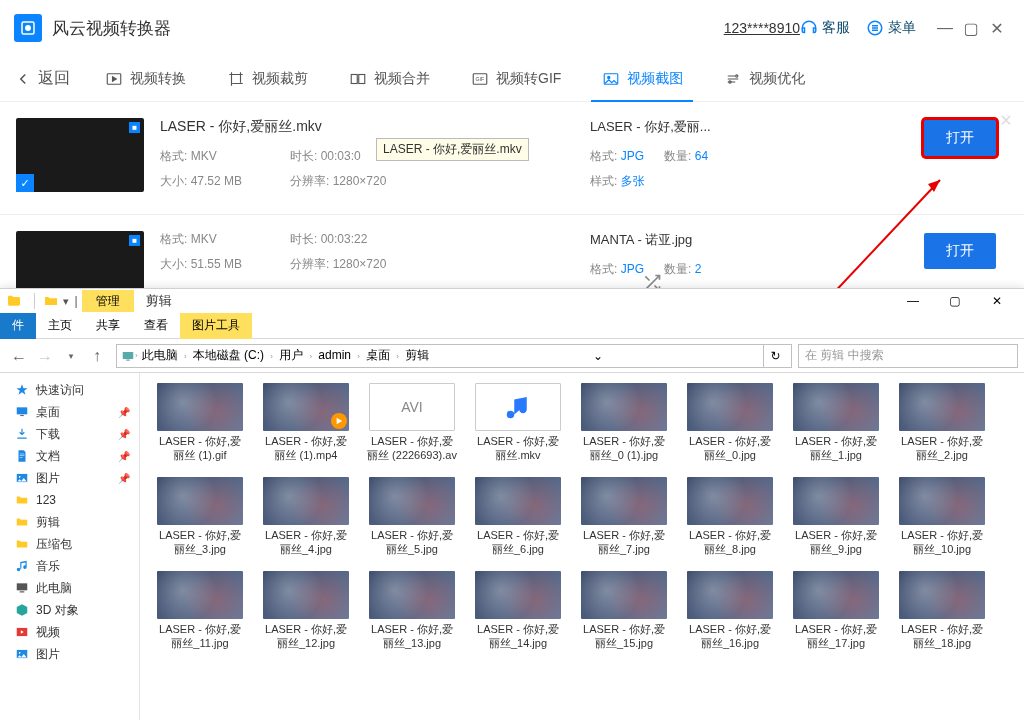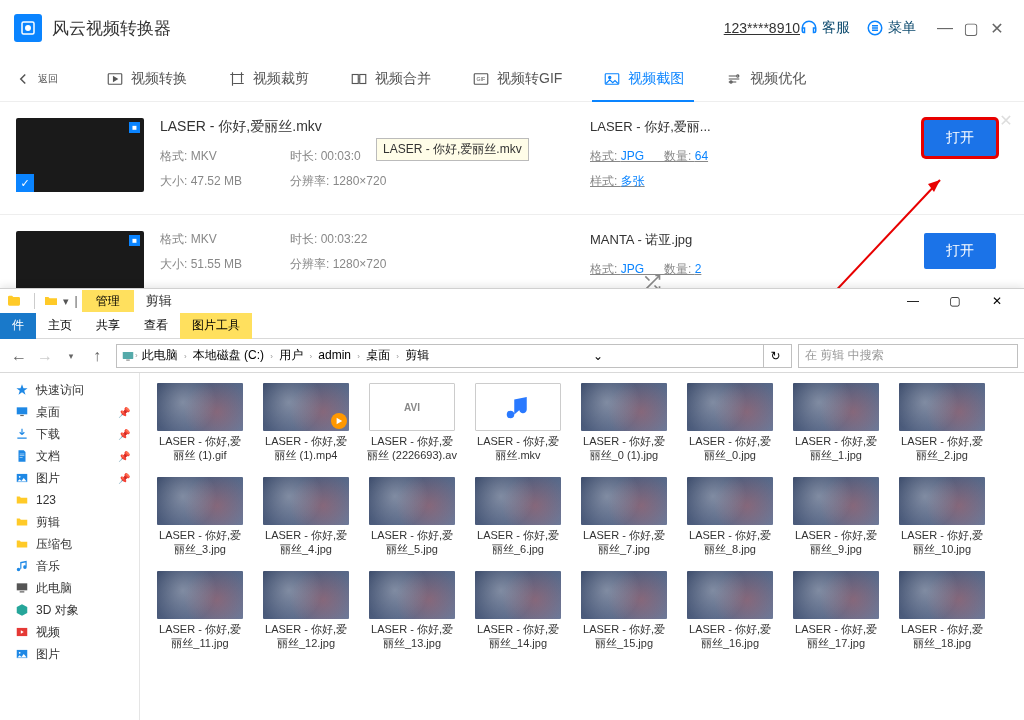--- a/index.html
+++ b/index.html
@@ -10,38 +10,38 @@
 .app1-titlebar { height: 56px; display: flex; align-items: center; padding: 16px 14px; }
 .app1-logo { width: 28px; height: 28px; background: #0a84ff; border-radius: 3px; display: flex; align-items: center; justify-content: center; margin-right: 10px; }
 .app1-logo svg { width: 18px; height: 18px; }
 .app1-title { font-size: 17px; color: #333; font-weight: 500; flex: 1; }
 .app1-user { font-size: 14px; color: #333; text-decoration: underline; }
 .head-item { display: flex; align-items: center; font-size: 14px; color: #0c4a6e; margin-right: 16px; cursor: pointer; }
 .head-item svg { width: 18px; height: 18px; margin-right: 4px; }
 .win-btn { width: 26px; height: 26px; display: flex; align-items: center; justify-content: center; color: #666; cursor: pointer; }
 
 .app1-toolbar { height: 46px; display: flex; align-items: center; padding: 0 14px; border-bottom: 1px solid #eee; }
-.back-btn { display: flex; align-items: center; font-size: 10px; color: #555; margin-right: 27px; cursor: pointer; }
+.back-btn { display: flex; align-items: center; font-size: 16px; color: #555; margin-right: 14px; cursor: pointer; }
 .back-btn svg { width: 18px; height: 18px; margin-right: 6px; }
 .tool-item { display: flex; align-items: center; font-size: 14px; color: #555; padding: 0 20px; height: 46px; cursor: pointer; position: relative; }
 .tool-item svg { width: 20px; height: 18px; margin-right: 6px; }
 .tool-item.active { color: #0a84ff; }
 .tool-item.active::after { content: ""; position: absolute; bottom: 0; left: 10px; right: 10px; height: 2px; background: #0a84ff; }
 
 .file-row { display: flex; padding: 16px; border-bottom: 1px solid #eee; position: relative; }
 .thumb { width: 128px; height: 74px; background: #1a1a1a; border-radius: 2px; position: relative; }
 .thumb-tag { position: absolute; top: 4px; right: 4px; background: #0a84ff; color: #fff; font-size: 8px; padding: 1px 3px; }
 .thumb-check { position: absolute; bottom: 0; left: 0; width: 18px; height: 18px; background: #0a84ff; display: flex; align-items: center; justify-content: center; color: #fff; font-size: 11px; }
 .col-info { margin-left: 16px; width: 430px; position: relative; }
 .fname { font-size: 14px; color: #333; margin-bottom: 12px; }
 .meta-row { display: flex; }
 .meta { font-size: 12px; color: #888; margin-bottom: 8px; min-width: 130px; }
 .right-info { width: 200px; }
 .rname { font-size: 13px; color: #333; margin-bottom: 12px; }
-.rmeta { font-size: 12px; color: #888; margin-bottom: 8px; text-decoration: underline; }
+.rmeta { font-size: 12px; color: #888; margin-bottom: 8px; }
 .rmeta .blue { color: #0a84ff; }
 .open-btn { position: absolute; right: 28px; width: 72px; height: 36px; background: #1b73e8; color: #fff; font-size: 14px; border: none; border-radius: 2px; cursor: pointer; }
 .open-btn.hl { box-shadow: 0 0 0 3px #e80000; }
 .row-x { position: absolute; top: 10px; right: 10px; width: 16px; height: 16px; color: #ddd; cursor: pointer; display:flex; align-items:center; justify-content:center; }
 .shuffle-ico { position: absolute; left: 482px; top: 42px; color: #888; }
 .tooltip { position: absolute; background: #fffde8; border: 1px solid #bbb; padding: 2px 6px; font-size: 12px; color: #333; }
 
 
 .arrow-ann { position: absolute; pointer-events: none; }
 
@@ -412,21 +412,21 @@
             <div class="play-ov">
               <svg width="8" height="8" viewBox="0 0 10 10">
                 <path fill="#fff" d="M2 1l7 4-7 4z"></path>
               </svg>
             </div>
           </div>
           <div class="fn">LASER - 你好,爱丽丝 (1).mp4</div>
         </div>
         <div class="file-cell">
           <div class="ft doc">
-            <div style="font-size:10px;font-weight:bold;color:#888">AVI</div>
+            <div style="font-size:14px;font-weight:normal;color:#888">AVI</div>
           </div>
           <div class="fn">LASER - 你好,爱丽丝 (2226693).avi</div>
         </div>
         <div class="file-cell">
           <div class="ft doc">
             <svg width="30" height="30" viewBox="0 0 24 24">
               <path fill="#2979ff" d="M9 18a3 3 0 11-6 0 3 3 0 016 0V6l10-2v10a3 3 0 11-2-2.8"></path>
             </svg>
           </div>
           <div class="fn">LASER - 你好,爱丽丝.mkv</div>

